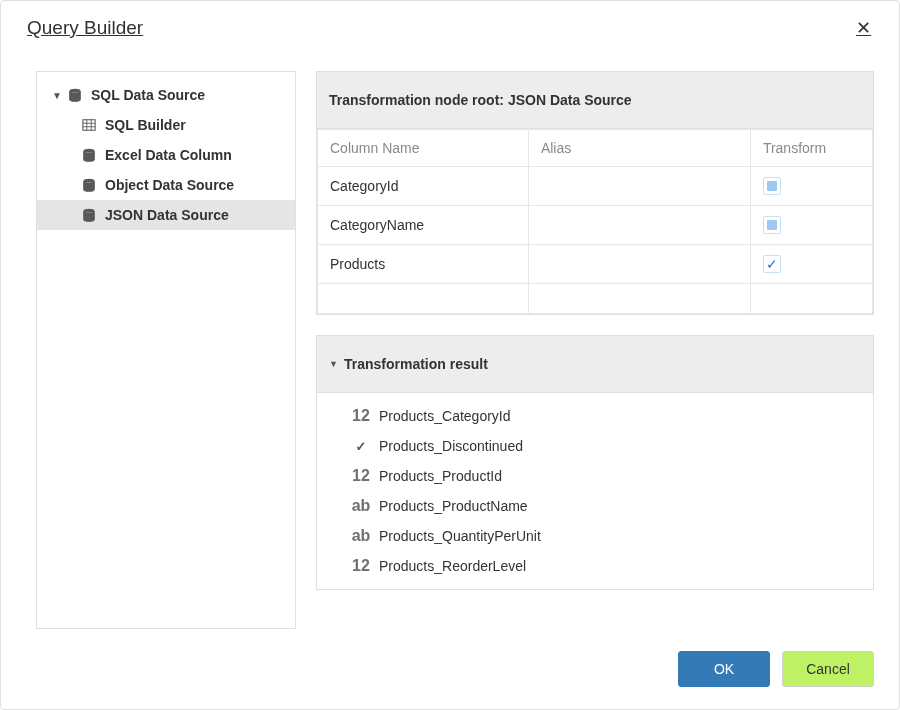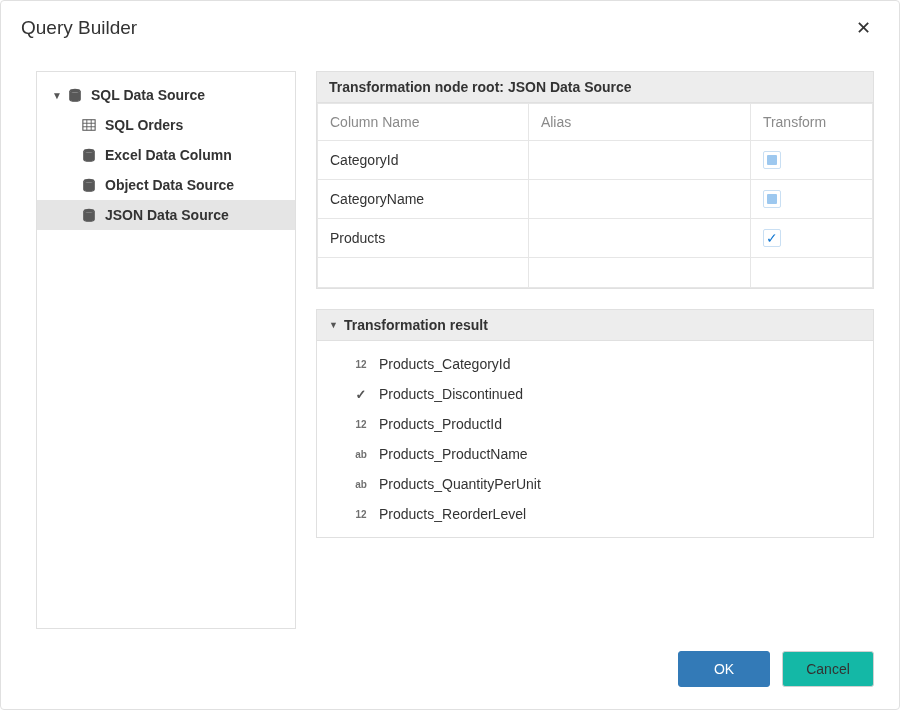--- a/index.html
+++ b/index.html
@@ -13,24 +13,25 @@
   .dialog {
     width: 900px;
     height: 710px;
     border: 1px solid #e0e0e0;
     border-radius: 4px;
     display: flex;
     flex-direction: column;
     position: relative;
   }
   .dialog-header {
-    padding: 14px 20px 10px 20px;
+    padding: 14px 20px 10px 26px;
     display: flex;
     align-items: center;
     justify-content: space-between;
+    text-decoration: underline;
   }
   .dialog-title {
     font-size: 19px;
     color: #333;
     font-weight: 400;
   }
   .close-btn {
     background: none;
     border: none;
     font-size: 18px;
@@ -93,21 +94,21 @@
   .right-col {
     flex: 1;
     display: flex;
     flex-direction: column;
     gap: 20px;
     overflow: auto;
   }
   .section-header {
     background: #ededed;
     border: 1px solid #e0e0e0;
-    padding: 7px 12px;
+    padding: 20px 12px;
     font-weight: 600;
     color: #333;
     display: flex;
     align-items: center;
     gap: 6px;
   }
   .caret-small {
     font-size: 9px;
     color: #555;
   }
@@ -166,42 +167,42 @@
   .result-item {
     display: flex;
     align-items: center;
     height: 30px;
     padding: 0 12px 0 34px;
     gap: 8px;
   }
   .type-badge {
     width: 20px;
     text-align: center;
-    font-size: 10px;
+    font-size: 16px;
     font-weight: 700;
     color: #707070;
   }
   .type-check { font-size: 13px; color: #555; }
   .result-label { color: #333; }
 
   
   .dialog-footer {
     display: flex;
     justify-content: flex-end;
     gap: 12px;
     padding: 12px 25px 22px 25px;
   }
   .btn {
     min-width: 92px;
     height: 36px;
     border-radius: 3px;
     font-size: 14px;
     cursor: pointer;
     border: 1px solid #d0d0d0;
-    background: #14b8a6;
+    background: #bef264;
     color: #333;
   }
   .btn-primary {
     background: #337ab7;
     border-color: #337ab7;
     color: #ffffff;
   }
 </style>
 </head>
 <body>
@@ -232,21 +233,21 @@
         <div class="tree-item level-1">
           <span class="tree-icon">
             <svg class="grid-svg" viewBox="0 0 16 16">
               <rect x="1" y="2" width="14" height="12" fill="none" stroke="#585858" stroke-width="1.2"></rect>
               <line x1="1" y1="6" x2="15" y2="6" stroke="#585858" stroke-width="1"></line>
               <line x1="1" y1="10" x2="15" y2="10" stroke="#585858" stroke-width="1"></line>
               <line x1="5.5" y1="2" x2="5.5" y2="14" stroke="#585858" stroke-width="1"></line>
               <line x1="10.5" y1="2" x2="10.5" y2="14" stroke="#585858" stroke-width="1"></line>
             </svg>
           </span>
-          <span class="tree-label">SQL Orders</span>
+          <span class="tree-label">SQL Builder</span>
         </div>
         <div class="tree-item level-1">
           <span class="tree-icon">
             <svg class="db-svg" viewBox="0 0 16 16">
               <ellipse cx="8" cy="3" rx="6" ry="2.2" fill="#585858"></ellipse>
               <path d="M2 3v10c0 1.2 2.7 2.2 6 2.2s6-1 6-2.2V3" fill="none" stroke="#585858" stroke-width="1.2"></path>
               <path d="M2 3v10c0 1.2 2.7 2.2 6 2.2s6-1 6-2.2V3c0 1.2-2.7 2.2-6 2.2S2 4.2 2 3z" fill="#585858"></path>
             </svg>
           </span>
           <span class="tree-label">Excel Data Column</span>

